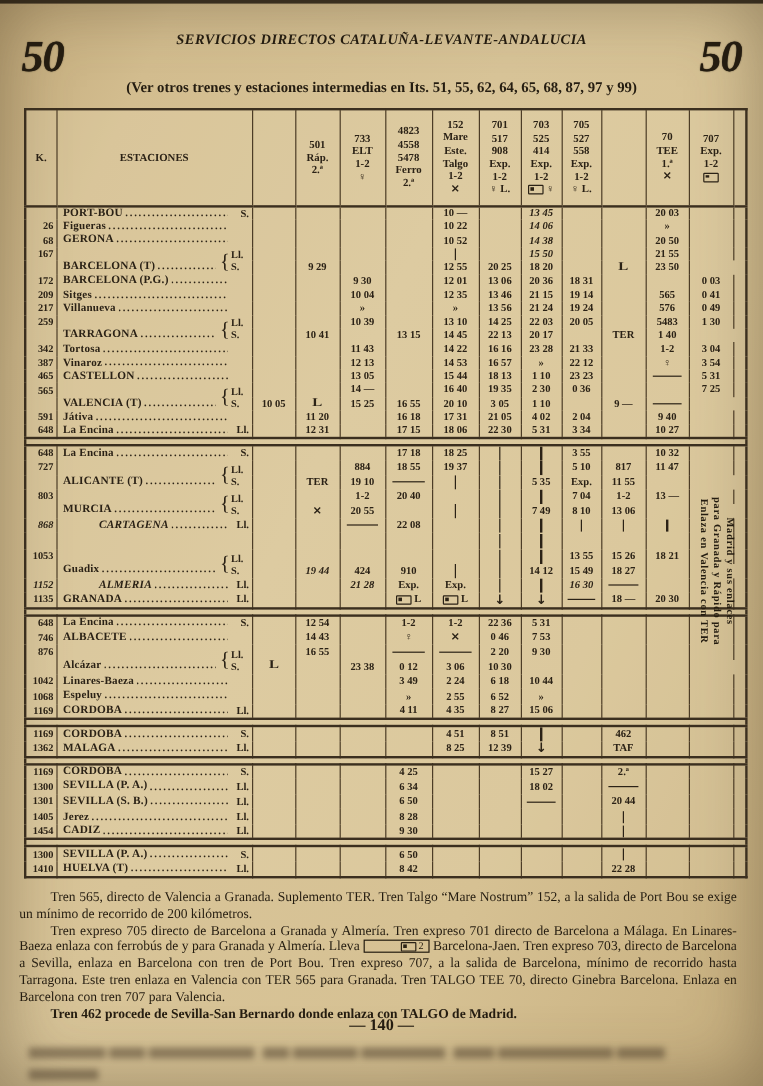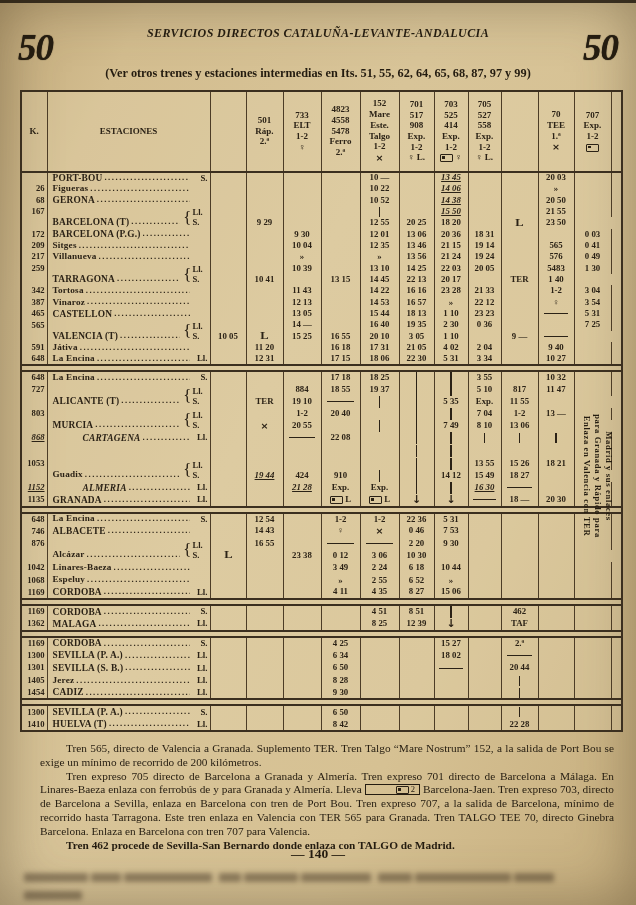--- a/index.html
+++ b/index.html
@@ -34,32 +34,32 @@
   .nm{font-size:9.2px;letter-spacing:.2px;}
   .b .nm{font-size:9.4px;}
   .itn .nm{font-style:italic;}
   .ind .strow{padding-left:30px;}
   .dots{flex:1;overflow:hidden;height:10px;margin:0 2px;}
   .dots::after{content:"....................................................";letter-spacing:1.5px;font-weight:700;}
   .sx{width:16px;text-align:right;font-size:8.8px;}
   .brpair{display:flex;align-items:center;}
   .brc{font-size:17px;font-weight:400;line-height:15px;margin:0 1px;}
   .two{display:flex;flex-direction:column;line-height:10px;font-size:8.6px;text-align:left;width:15px;}
-  .it{font-style:italic;text-decoration:underline;}
+  .it{font-style:italic;}
   .chr{display:block;width:70%;margin:0 auto;border-top:1.6px solid #2b2216;}
   .vb{display:inline-block;width:1.4px;height:10px;background:#2b2216;vertical-align:middle;}
   .vb.t{display:block;margin:0 auto;height:100%;min-height:12px;}
   .ah{font-family:"DejaVu Sans",sans-serif;font-size:11px;font-weight:700;}
   .hk{display:inline-block;font-size:10px;font-weight:900;transform:scaleX(1.25);}
   .fk{font-family:"DejaVu Sans",sans-serif;font-weight:900;font-size:9.5px;}
   .bed{display:inline-block;width:11px;height:6px;border:1.2px solid #2b2216;border-radius:1px;position:relative;vertical-align:middle;}
   .bed::before{content:"";position:absolute;left:1px;top:1px;width:3px;height:2.5px;background:#2b2216;}
   .vnote{position:absolute;left:614px;top:372px;width:208px;height:34px;transform:rotate(90deg);transform-origin:0 0;}
   .vnote div{font-size:8.7px;font-weight:700;letter-spacing:.6px;line-height:11px;text-align:center;color:#241c10;}
-  .footer{position:absolute;top:742px;left:40px;right:22px;font-size:11.3px;line-height:13.8px;text-align:justify;color:#241c10;}
+  .footer{position:absolute;top:742px;left:16px;right:22px;font-size:11.3px;line-height:13.8px;text-align:justify;color:#241c10;}
   .footer p{margin:0;text-indent:26px;}
   .footer p.bold{font-weight:700;}
   .fbox{display:inline-block;border:1.1px solid #241c10;padding:0 4px;font-size:8.5px;line-height:9px;vertical-align:1px;}
   .pageno{position:absolute;top:846px;left:0;right:0;text-align:center;font-size:13.5px;font-weight:700;color:#241c10;}
   .bleed{position:absolute;bottom:4px;left:24px;right:24px;height:30px;filter:blur(2.6px);opacity:.5;}
   .bleed span{display:inline-block;height:9px;background:#4a3b28;margin:2px 3px 0 0;vertical-align:top;border-radius:1px;}
 </style>
 </head>
 <body>
 

